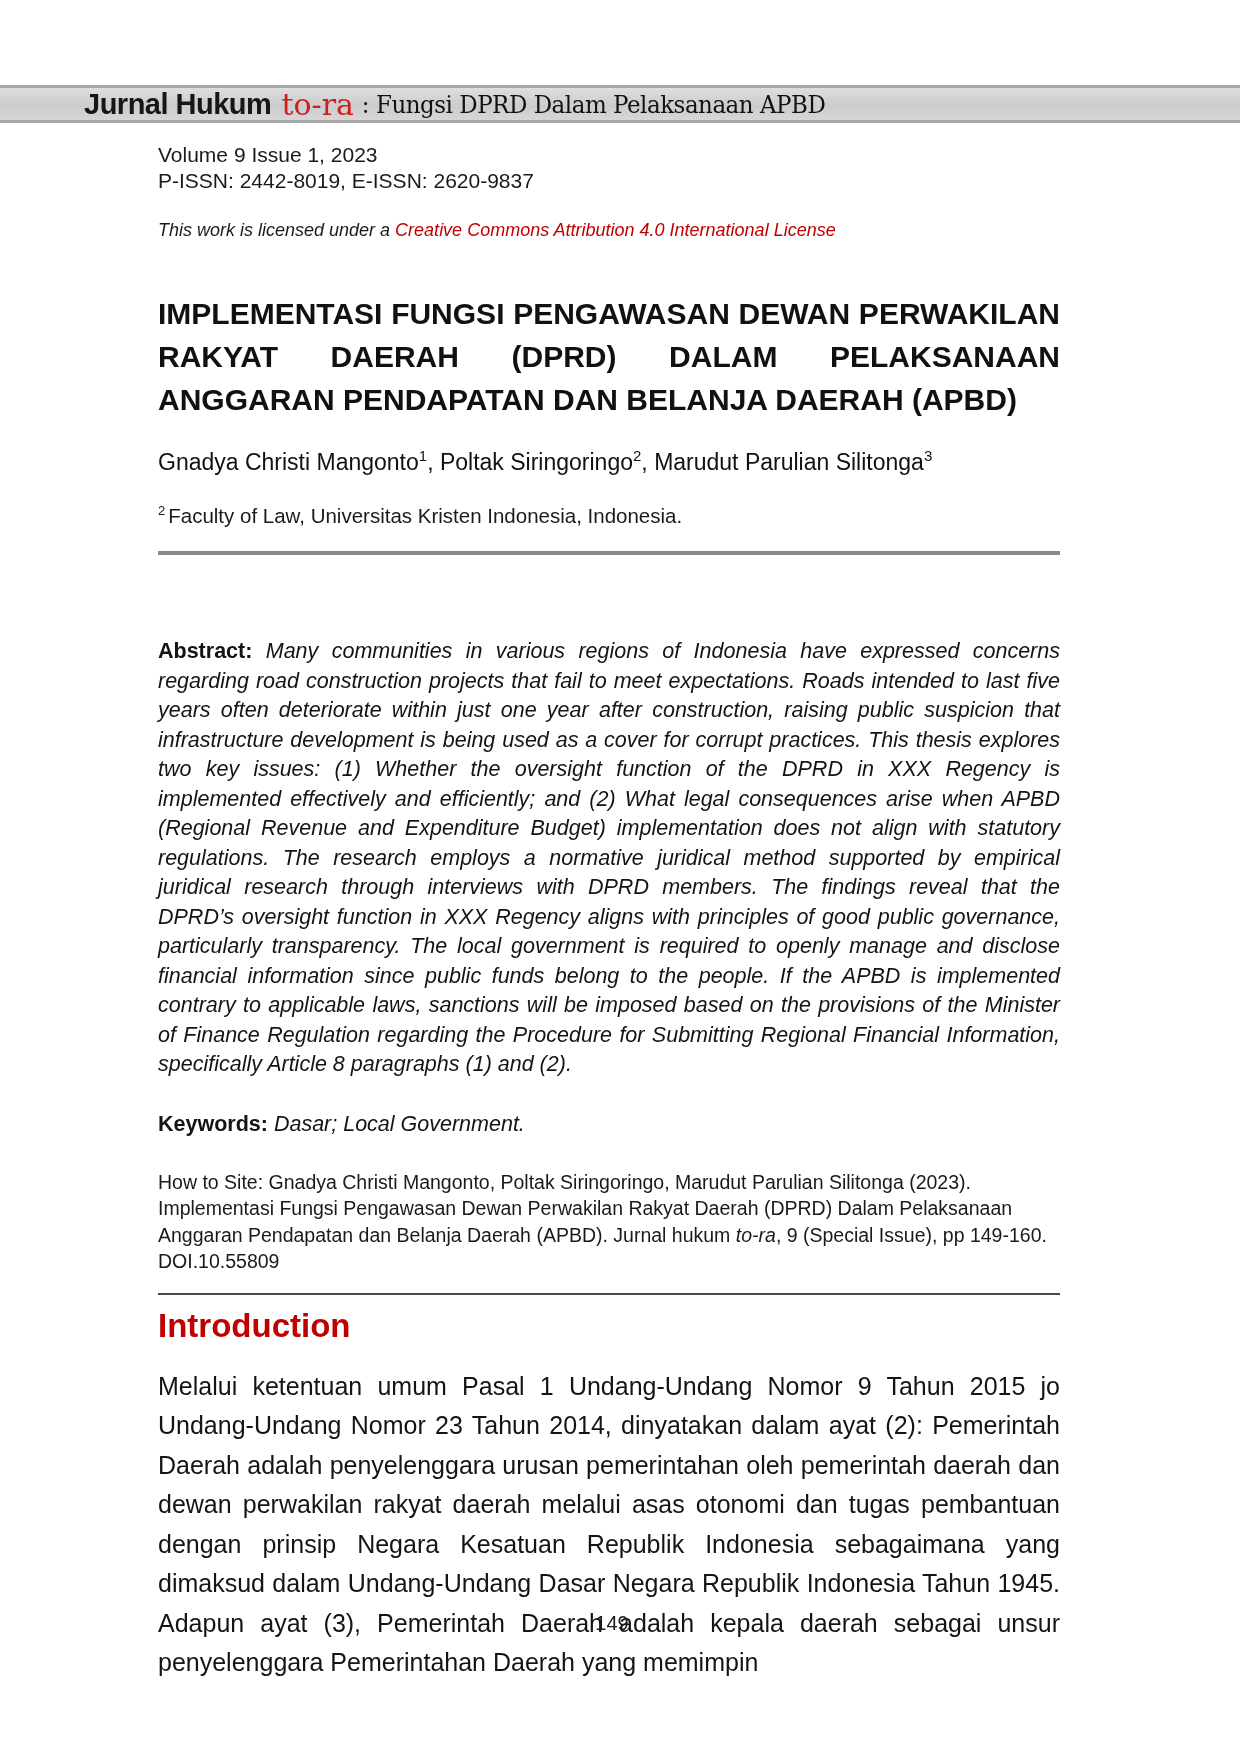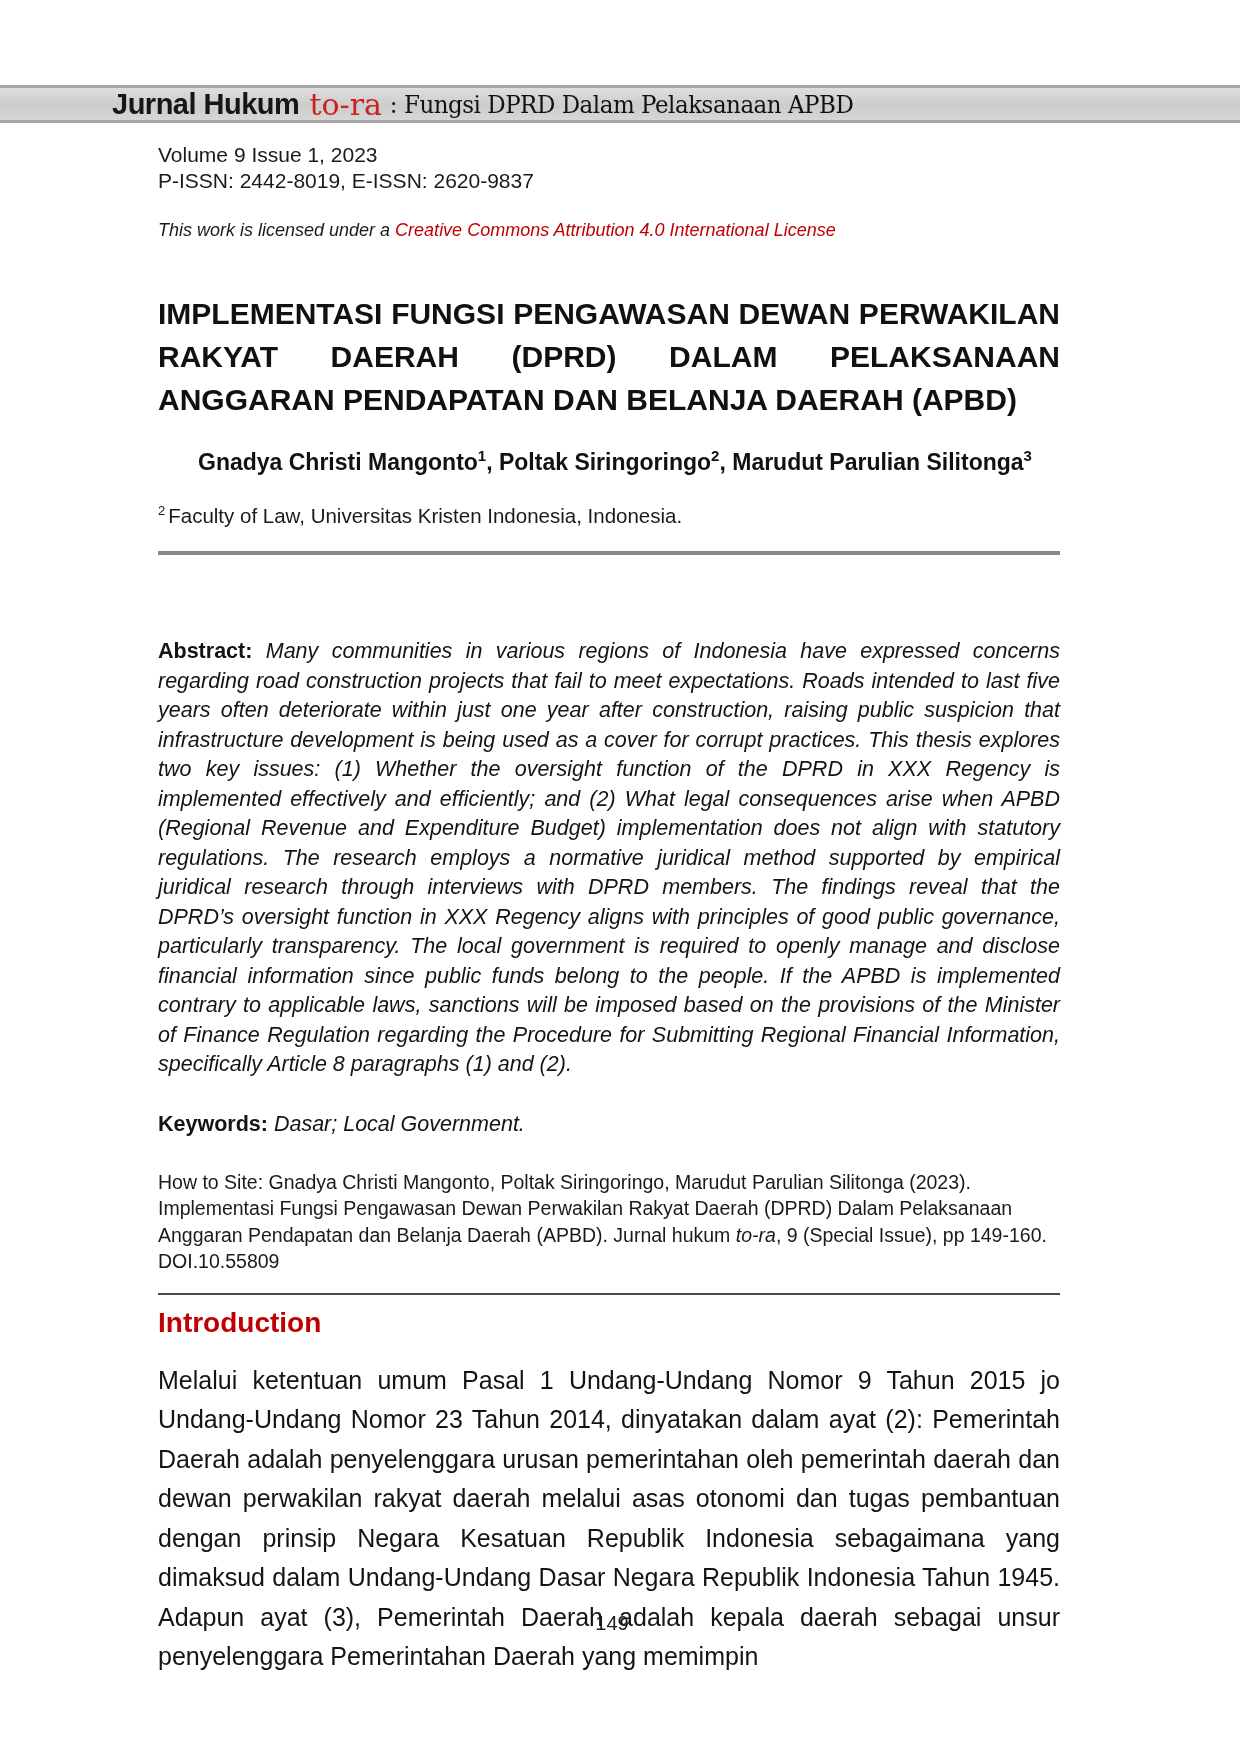--- a/index.html
+++ b/index.html
@@ -16,21 +16,21 @@
   
   .header-bar {
     position: absolute;
     top: 85px; left: 0; right: 0;
     height: 38px;
     background: linear-gradient(to bottom, #dedede, #cccccc 55%, #d6d6d6);
     border-top: 3px solid #a6a6a6;
     border-bottom: 3px solid #a6a6a6;
     display: flex;
     align-items: center;
-    padding-left: 112px;
+    padding-left: 84px;
     white-space: nowrap;
   }
   .journal-name {
     font-weight: bold;
     font-size: 29px;
     color: #161616;
     letter-spacing: -0.5px;
   }
   .journal-accent {
     font-family: "DejaVu Serif", serif;
@@ -69,23 +69,22 @@
     font-size: 30px;
     line-height: 43px;
     font-weight: bold;
     color: #111111;
     text-align: justify;
     letter-spacing: 0px;
   }
   .authors-line {
     margin-top: 26px;
     font-size: 23px;
-    font-weight: bold;
+    font-weight: normal;
     color: #111111;
-    margin-left: 40px;
   }
   .authors-line sup { font-size: 15px; }
   .affiliations { margin-top: 20px; }
   .affiliation-row {
     font-size: 20.5px;
     line-height: 29px;
     color: #1a1a1a;
   }
   .affiliation-row sup { font-size: 13px; margin-right: 3px; }
   .divider-1 {
@@ -117,21 +116,21 @@
     text-align: left;
   }
   .citation-italic { font-style: italic; }
   .divider-2 {
     margin-top: 18px;
     border: none;
     border-top: 2px solid #4a4a4a;
   }
   .intro-heading {
     margin-top: 12px;
-    font-size: 28px;
+    font-size: 33px;
     font-weight: bold;
     color: #c00000;
   }
   .intro-para {
     margin-top: 22px;
     font-size: 25px;
     line-height: 39.5px;
     text-align: justify;
     color: #141414;
   }

